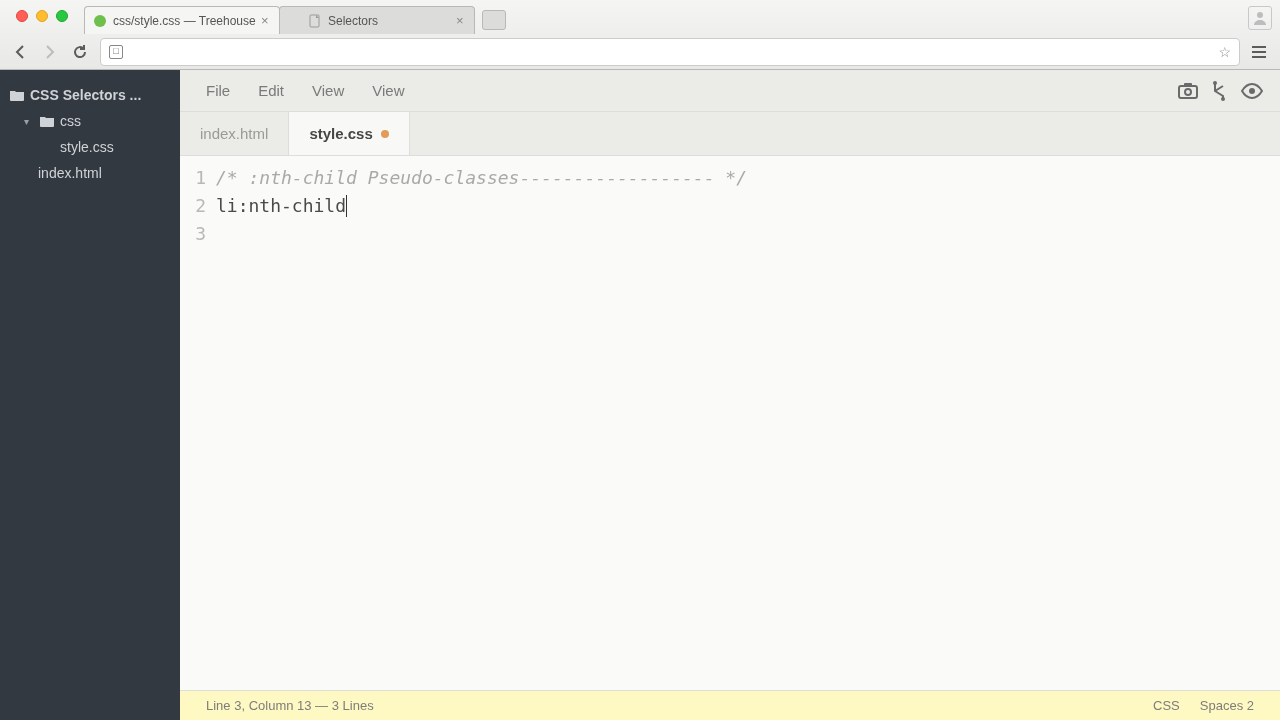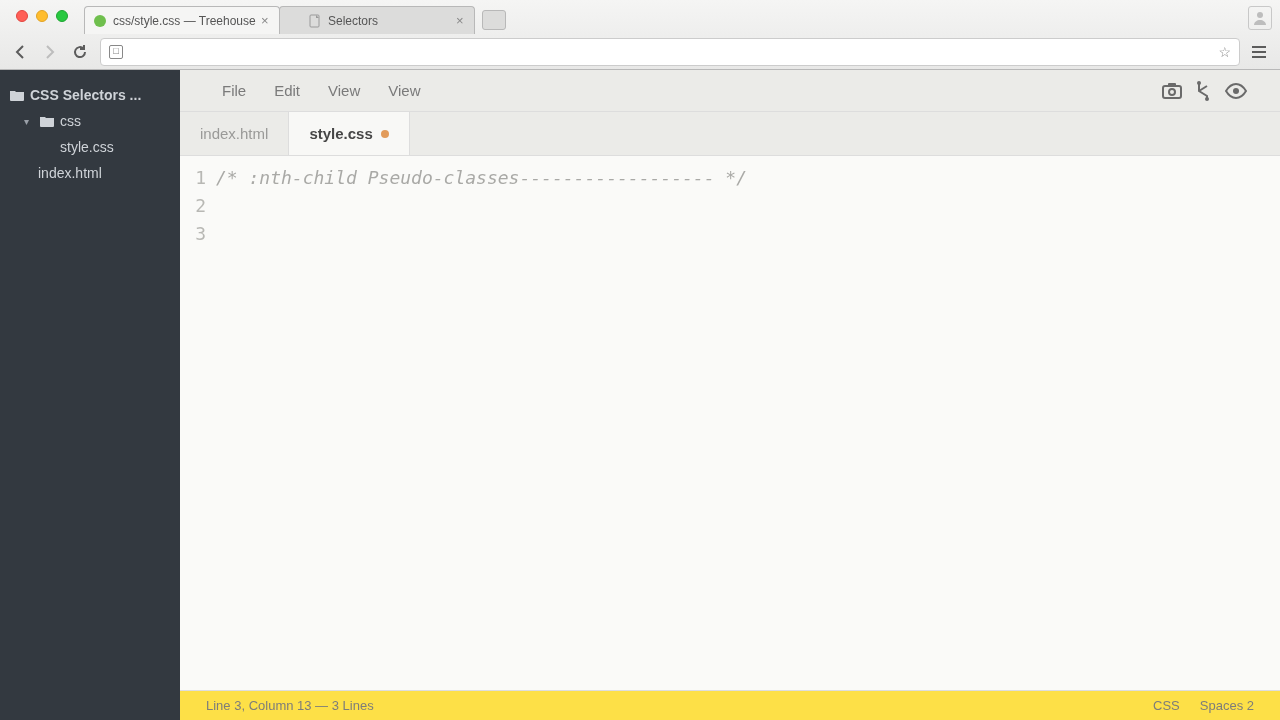--- a/index.html
+++ b/index.html
@@ -33,39 +33,39 @@
 .app { display: flex; height: 650px; }
 .sidebar { width: 180px; background: #333940; color: #cfd3d8; padding-top: 12px; font-size: 14px; }
 .sb-row { display: flex; align-items: center; padding: 5px 10px; gap: 6px; white-space: nowrap; overflow: hidden; text-overflow: ellipsis; }
 .sb-row .arrow { width: 10px; font-size: 10px; color: #9aa0a8; }
 .sb-row .fold { width: 14px; }
 .sb-row.ind1 { padding-left: 24px; }
 .sb-row.ind2 { padding-left: 60px; }
 .sb-row.ind1b { padding-left: 38px; }
 
 .main { flex: 1; display: flex; flex-direction: column; background: #f8f8f6; }
-.menubar { height: 42px; background: #ebebe8; display: flex; align-items: center; padding: 0 28px; border-bottom: 1px solid #ddd; }
+.menubar { height: 42px; background: #ebebe8; display: flex; align-items: center; padding: 0 12px; border-bottom: 1px solid #ddd; }
 .menubar .m { padding: 0 14px; color: #7a7a7a; font-size: 15px; font-weight: 500; }
 .menubar .spacer { flex: 1; }
 .menubar .icon-btn { width: 32px; height: 28px; display: flex; align-items: center; justify-content: center; color: #6a6a6a; }
 
 .file-tabs { height: 44px; display: flex; align-items: stretch; background: #ebebe8; border-bottom: 1px solid #ddd; }
 .ftab { padding: 0 20px; display: flex; align-items: center; color: #9a9a98; font-size: 15px; border-right: 1px solid #ddd; gap: 8px; }
 .ftab.active { background: #f8f8f6; color: #464646; font-weight: 600; }
 .mod-dot { width: 8px; height: 8px; background: #e29b5a; border-radius: 50%; }
 
 .editor { flex: 1; display: flex; font-family: Menlo, Monaco, Consolas, monospace; font-size: 18px; line-height: 28px; padding-top: 8px; background:#fafaf8; }
 .gutter { width: 36px; text-align: right; color: #b8b8b4; padding-right: 10px; }
 .code { flex: 1; color: #4a4a4a; position: relative; }
 .code .ln { white-space: pre; }
 .comment { color: #a9a9a6; font-style: italic; }
 .code .ln2 { display:inline-block; position:relative; }
 .cursor { position: absolute; right: -1px; top: 3px; width: 1px; height: 22px; background: #333; }
 
-.status { height: 30px; background: #fde047; border-top: 1px solid #ddd; display: flex; align-items: center; padding: 0 16px; font-size: 13px; color: #7d7d7a; }
+.status { height: 30px; background: #fef9c3; border-top: 1px solid #ddd; display: flex; align-items: center; padding: 0 16px; font-size: 13px; color: #7d7d7a; }
 .status .spacer { flex: 1; }
 .status .seg { padding: 0 10px; }
 
 svg { display: block; }
 </style>
 </head>
 <body>
 
 <div class="browser-chrome">
   <div class="tab-bar">
@@ -202,20 +202,21 @@
 
     <div class="editor">
       <div class="gutter">
         <div>1</div>
         <div>2</div>
         <div>3</div>
       </div>
       <div class="code">
         <div class="ln comment">/* :nth-child Pseudo-classes------------------ */</div>
         <div class="ln"></div>
+        <div class="ln"><span class="ln2"><span>li:nth-child</span><span class="cursor"></span></span></div>
       </div>
     </div>
 
     <div class="status">
       <span class="seg">Line 3, Column 13 — 3 Lines</span>
       <span class="spacer"></span>
       <span class="seg">CSS</span>
       <span class="seg">Spaces  2</span>
     </div>
   </div>

